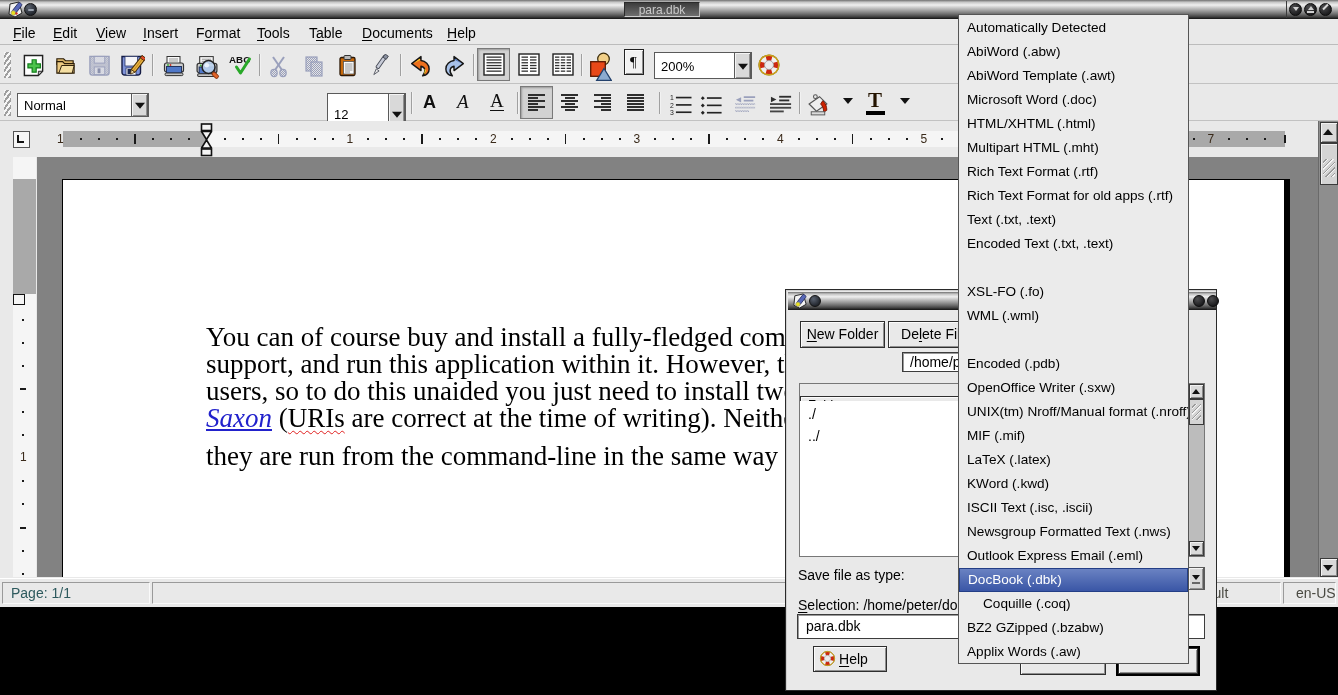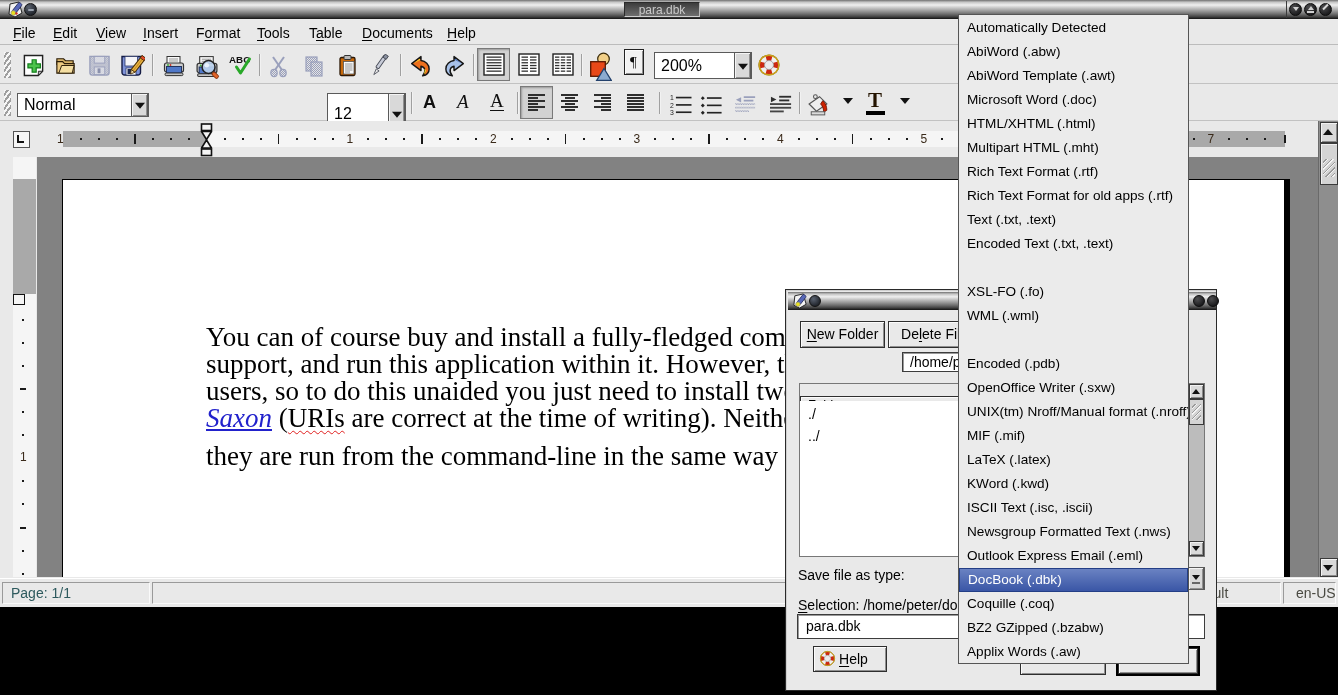--- a/index.html
+++ b/index.html
@@ -1,19 +1,19 @@
 <!DOCTYPE html>
 <html><head><meta charset="utf-8"><style>
 *{margin:0;padding:0;box-sizing:border-box}
 html,body{width:1338px;height:695px;background:#000;overflow:hidden;
  font-family:"Liberation Sans",sans-serif;-webkit-font-smoothing:antialiased}
 .abs{position:absolute}
 u{text-decoration:underline;text-underline-offset:2px}
 .titlebar{background:linear-gradient(180deg,#6f6f6f 0%,#c6c6c6 12%,#efefef 28%,#c2c2c2 45%,#989898 62%,#6e6e6e 78%,#454545 92%,#262626 100%);}
-.combo{background:#fff;border:1px solid #5a5a5a;font-size:16px;color:#000}
+.combo{background:#fff;border:1px solid #5a5a5a;font-size:13px;color:#000}
 .combotext{position:absolute;left:6px;top:50%;transform:translateY(-50%);white-space:nowrap}
 .combobtn{position:absolute;right:0;top:-1px;bottom:-1px;width:17px;background:#d9d9d9;
  border:1px solid #5a5a5a;box-shadow:inset 1px 1px 0 #f4f4f4,inset -1px -1px 0 #909090}
 .arrdn{position:absolute;left:50%;top:50%;transform:translate(-50%,-38%);width:0;height:0;
  border-left:5px solid transparent;border-right:5px solid transparent;border-top:6px solid #111}
 .sep1{position:absolute;width:2px;background:linear-gradient(90deg,#a0a0a0 50%,#f2f2f2 50%)}
 .handle{position:absolute;width:7px;background:repeating-linear-gradient(125deg,#f6f6f6 0 2px,#9f9f9f 2px 4px)}
 .btnup{background:#e9e9e9;border:1px solid #2e2e2e;box-shadow:inset 1px 1px 0 #fbfbfb,inset -1px -1px 0 #8f8f8f}
 .entry{background:#fff;border:1px solid #3c3c3c;box-shadow:inset 1px 1px 0 #9a9a9a}
 .tick{position:absolute;background:#1a1a1a}
@@ -534,15 +534,15 @@
 <div class="abs" style="left:8px;top:337px;height:24px;line-height:24px;white-space:nowrap">Encoded (.pdb)</div>
 <div class="abs" style="left:8px;top:361px;height:24px;line-height:24px;white-space:nowrap">OpenOffice Writer (.sxw)</div>
 <div class="abs" style="left:8px;top:385px;height:24px;line-height:24px;white-space:nowrap">UNIX(tm) Nroff/Manual format (.nroff)</div>
 <div class="abs" style="left:8px;top:409px;height:24px;line-height:24px;white-space:nowrap">MIF (.mif)</div>
 <div class="abs" style="left:8px;top:433px;height:24px;line-height:24px;white-space:nowrap">LaTeX (.latex)</div>
 <div class="abs" style="left:8px;top:457px;height:24px;line-height:24px;white-space:nowrap">KWord (.kwd)</div>
 <div class="abs" style="left:8px;top:481px;height:24px;line-height:24px;white-space:nowrap">ISCII Text (.isc, .iscii)</div>
 <div class="abs" style="left:8px;top:505px;height:24px;line-height:24px;white-space:nowrap">Newsgroup Formatted Text (.nws)</div>
 <div class="abs" style="left:8px;top:529px;height:24px;line-height:24px;white-space:nowrap">Outlook Express Email (.eml)</div>
 <div class="abs" style="left:0px;top:553px;width:229px;height:24px;background:linear-gradient(180deg,#6a82c2,#3a56a6);border:1px solid #233e86;color:#fff;line-height:22px;padding-left:8px">DocBook (.dbk)</div>
-<div class="abs" style="left:8px;top:577px;height:24px;line-height:24px;white-space:nowrap">Coquille (.coq)</div>
+<div class="abs" style="left:24px;top:577px;height:24px;line-height:24px;white-space:nowrap">Coquille (.coq)</div>
 <div class="abs" style="left:8px;top:601px;height:24px;line-height:24px;white-space:nowrap">BZ2 GZipped (.bzabw)</div>
 <div class="abs" style="left:8px;top:625px;height:24px;line-height:24px;white-space:nowrap">Applix Words (.aw)</div>
 </div>
 </body></html>

